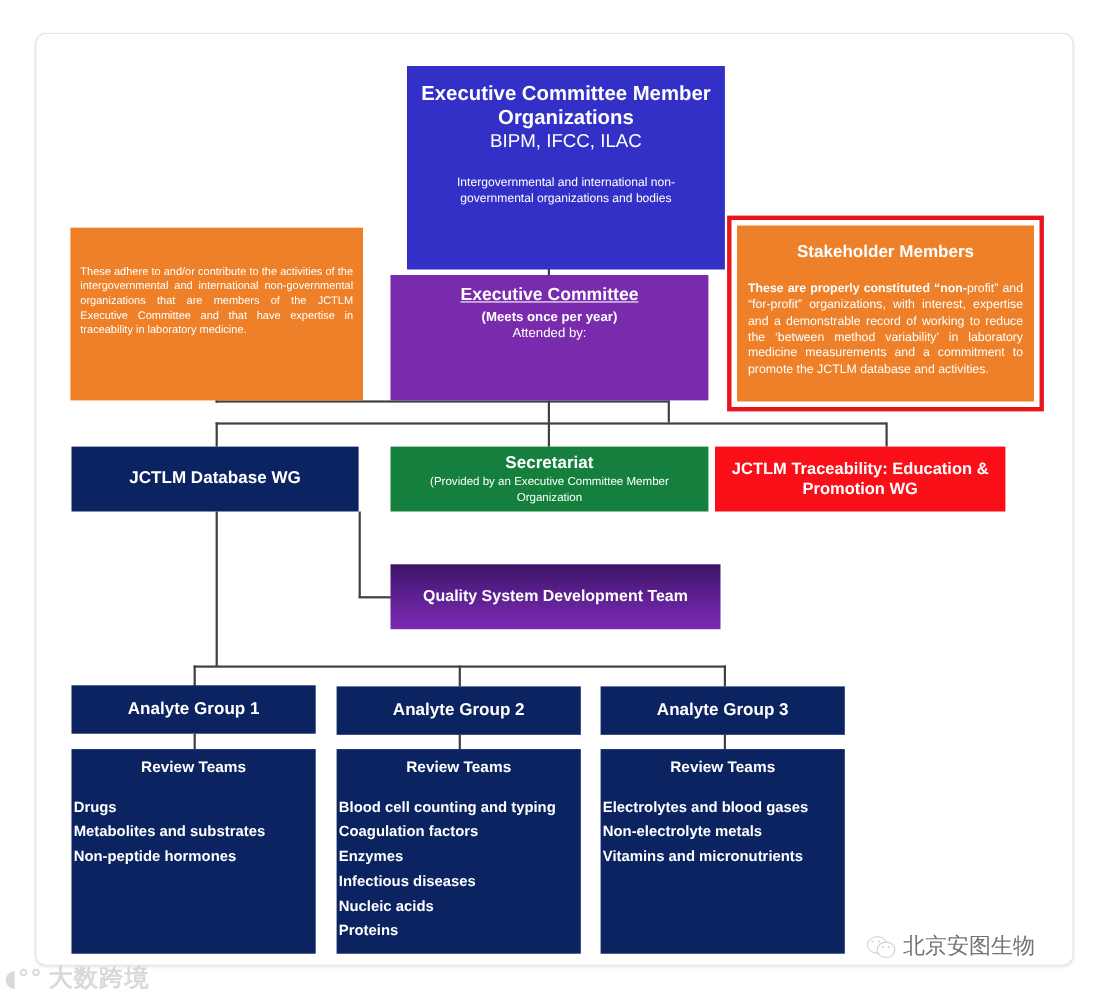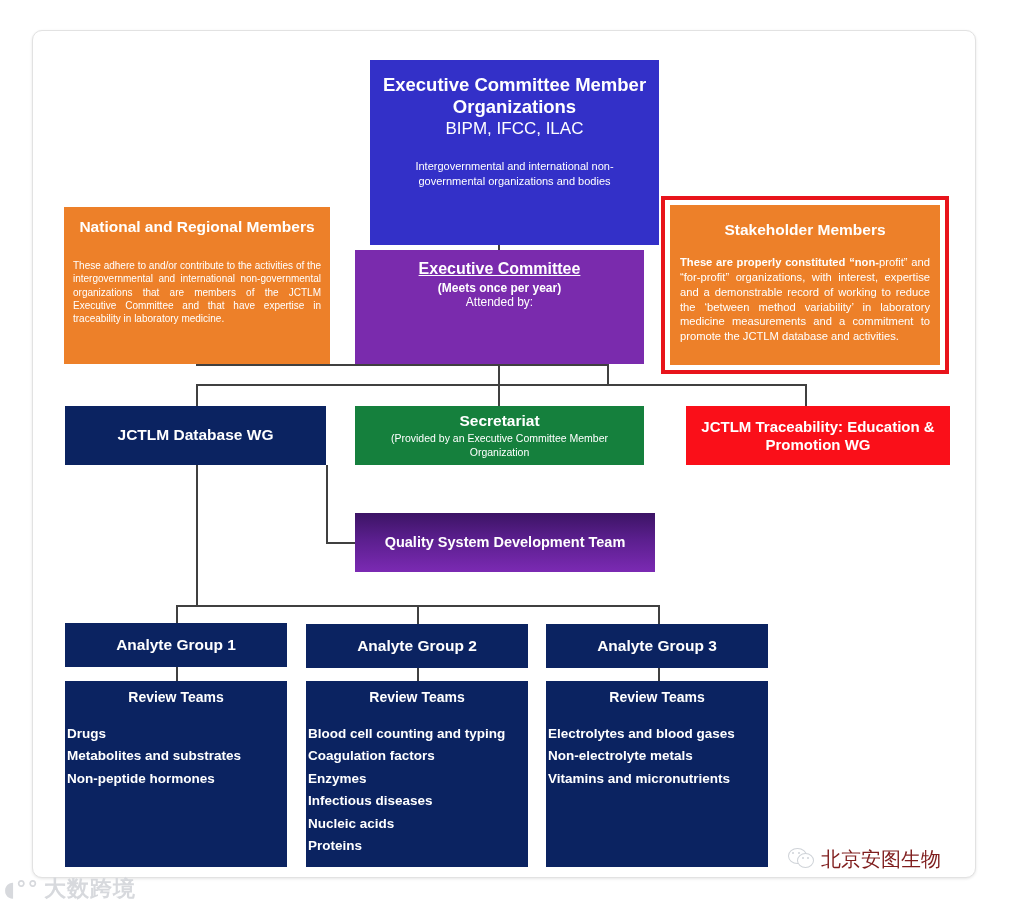--- a/index.html
+++ b/index.html
@@ -57,21 +57,21 @@
   #exec .t-sub2{font-size:12px;}
   #exec .t-note{font-size:11.5px;line-height:1.35;margin-top:1px;}
 
   #dbwg{left:65px;top:406px;width:261px;height:59px;background:#0b2361;justify-content:center;}
   #dbwg .t-title{font-size:15.5px;}
 
   #sec{left:355px;top:406px;width:289px;height:59px;background:#15803d;padding:6px 10px 0 10px;}
   #sec .t-title{font-size:15.5px;}
   #sec .t-note{font-size:10.5px;line-height:1.3;margin-top:2px;}
 
-  #tep{left:686px;top:406px;width:264px;height:59px;background:#fa0f19;justify-content:center;padding:0 8px;}
+  #tep{left:650px;top:406px;width:264px;height:59px;background:#fa0f19;justify-content:center;padding:0 8px;}
   #tep .t-title{font-size:15px;}
 
   #qsdt{left:355px;top:513px;width:300px;height:59px;
         background:linear-gradient(180deg,#3c1465 0%,#5b1f8e 45%,#7b2ab3 100%);
         justify-content:center;}
   #qsdt .t-title{font-size:14.5px;}
 
   .ag-head{background:#0b2361;height:44px;justify-content:center;}
   .ag-head .t-title{font-size:15.5px;}
   .ag-body{background:#0b2361;padding:8px 0 0 0;align-items:stretch;}
@@ -84,22 +84,22 @@
   #ag2h{left:306px;top:624px;width:222px;}
   #ag2b{left:306px;top:681px;width:222px;height:186px;}
   #ag3h{left:546px;top:624px;width:222px;}
   #ag3b{left:546px;top:681px;width:222px;height:186px;}
 
   
   #wm-left{position:absolute;left:4px;top:874px;display:flex;align-items:center;gap:5px;
            color:#d7d9dd;font-size:22px;font-weight:bold;letter-spacing:1px;
            font-family:"DejaVu Sans", sans-serif;}
   #wm-left .mark{font-size:21px;}
-  #wm-right{position:absolute;left:788px;top:846px;display:flex;align-items:flex-start;gap:7px;
-            color:#7f1d1d;font-size:20px;font-family:"DejaVu Sans", sans-serif;}
+  #wm-right{position:absolute;left:788px;top:846px;display:flex;align-items:center;gap:7px;
+            color:#737373;font-size:20px;font-family:"DejaVu Sans", sans-serif;}
   #wm-right .wechat{width:26px;height:22px;position:relative;display:inline-block;}
   #wm-right .wechat .b1{position:absolute;left:0;top:2px;width:17px;height:14px;border:1.6px solid #cfd3d8;border-radius:50%;}
   #wm-right .wechat .b2{position:absolute;left:9px;top:7px;width:15px;height:13px;border:1.6px solid #cfd3d8;border-radius:50%;background:#fff;}
   #wm-right .wechat .d{position:absolute;width:2.4px;height:2.4px;border-radius:50%;background:#cfd3d8;}
 </style>
 </head>
 <body>
 
 <div id="card"></div>
 
@@ -133,21 +133,20 @@
   <div class="ln lnv" style="left:417px;top:668px;height:13px;"></div>
   <div class="ln lnv" style="left:658px;top:668px;height:13px;"></div>
 
   <div class="box" id="ecmo">
     <div class="t-title">Executive Committee Member Organizations</div>
     <div class="t-sub">BIPM, IFCC, ILAC</div>
     <div class="t-note">Intergovernmental and international non-governmental organizations and bodies</div>
   </div>
 
   <div class="box" id="natreg">
-    <div class="t-title">National and Regional Members</div>
     <div class="t-body">These adhere to and/or contribute to the activities of the intergovernmental and international non-governmental organizations that are members of the JCTLM Executive Committee and that have expertise in traceability in laboratory medicine.</div>
   </div>
 
   <div class="box" id="stake-wrap">
     <div id="stake-inner">
       <div id="stake">
         <div class="t-title">Stakeholder Members</div>
         <div class="t-body"><b>These are properly constituted “non-</b><span>profit” and “for-profit” organizations, with interest, expertise and a demonstrable record of working to reduce the ‘between method variability’ in laboratory medicine measurements and a commitment to promote the JCTLM database and activities.</span></div>
       </div>
     </div>

